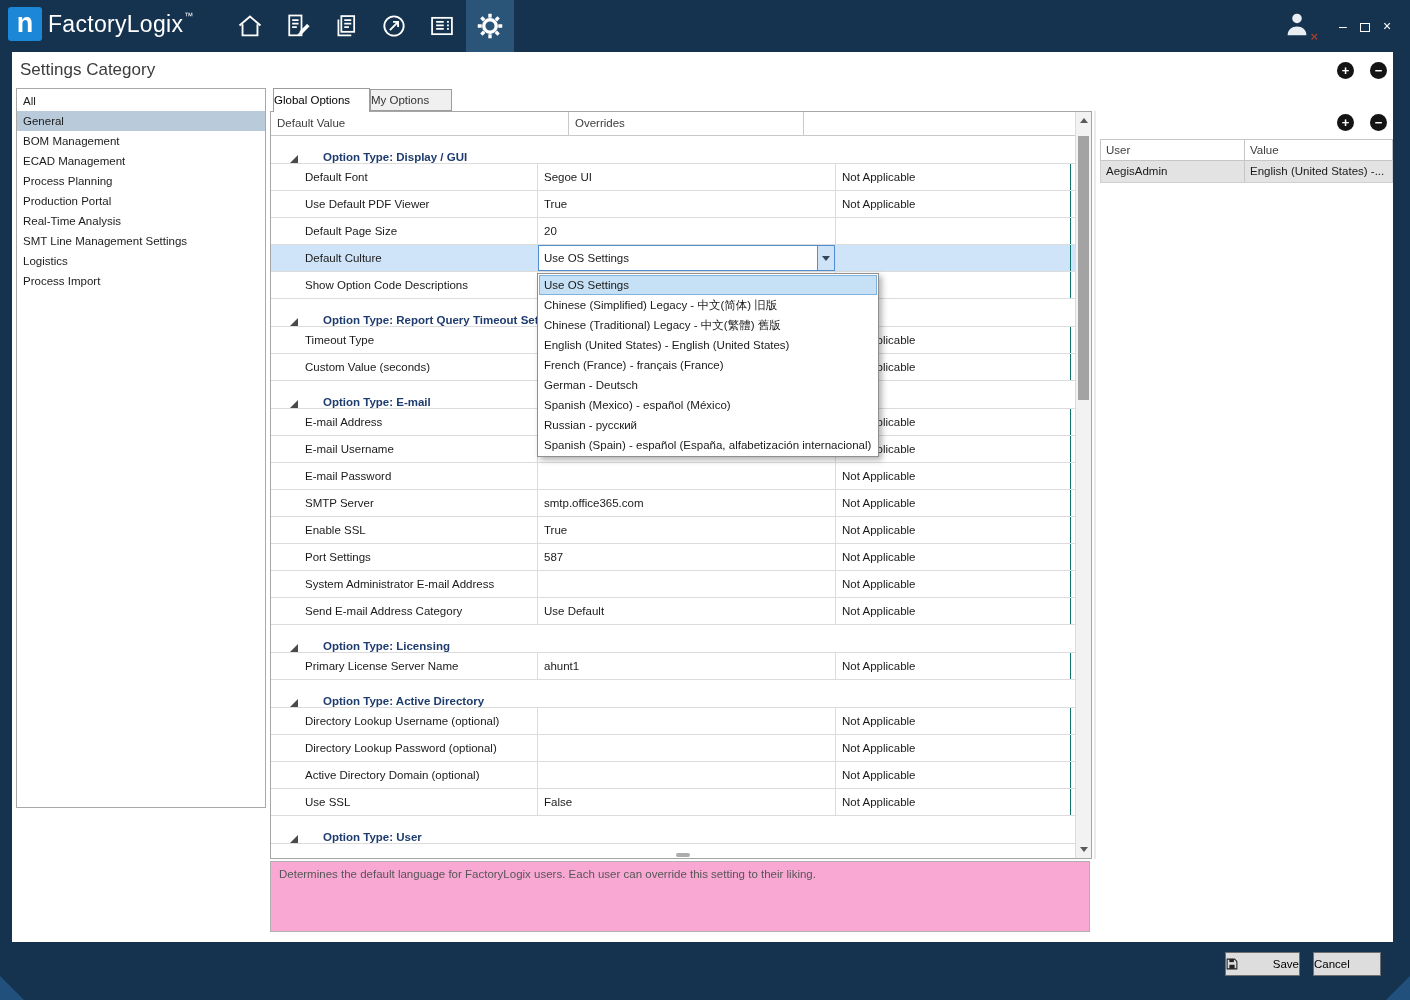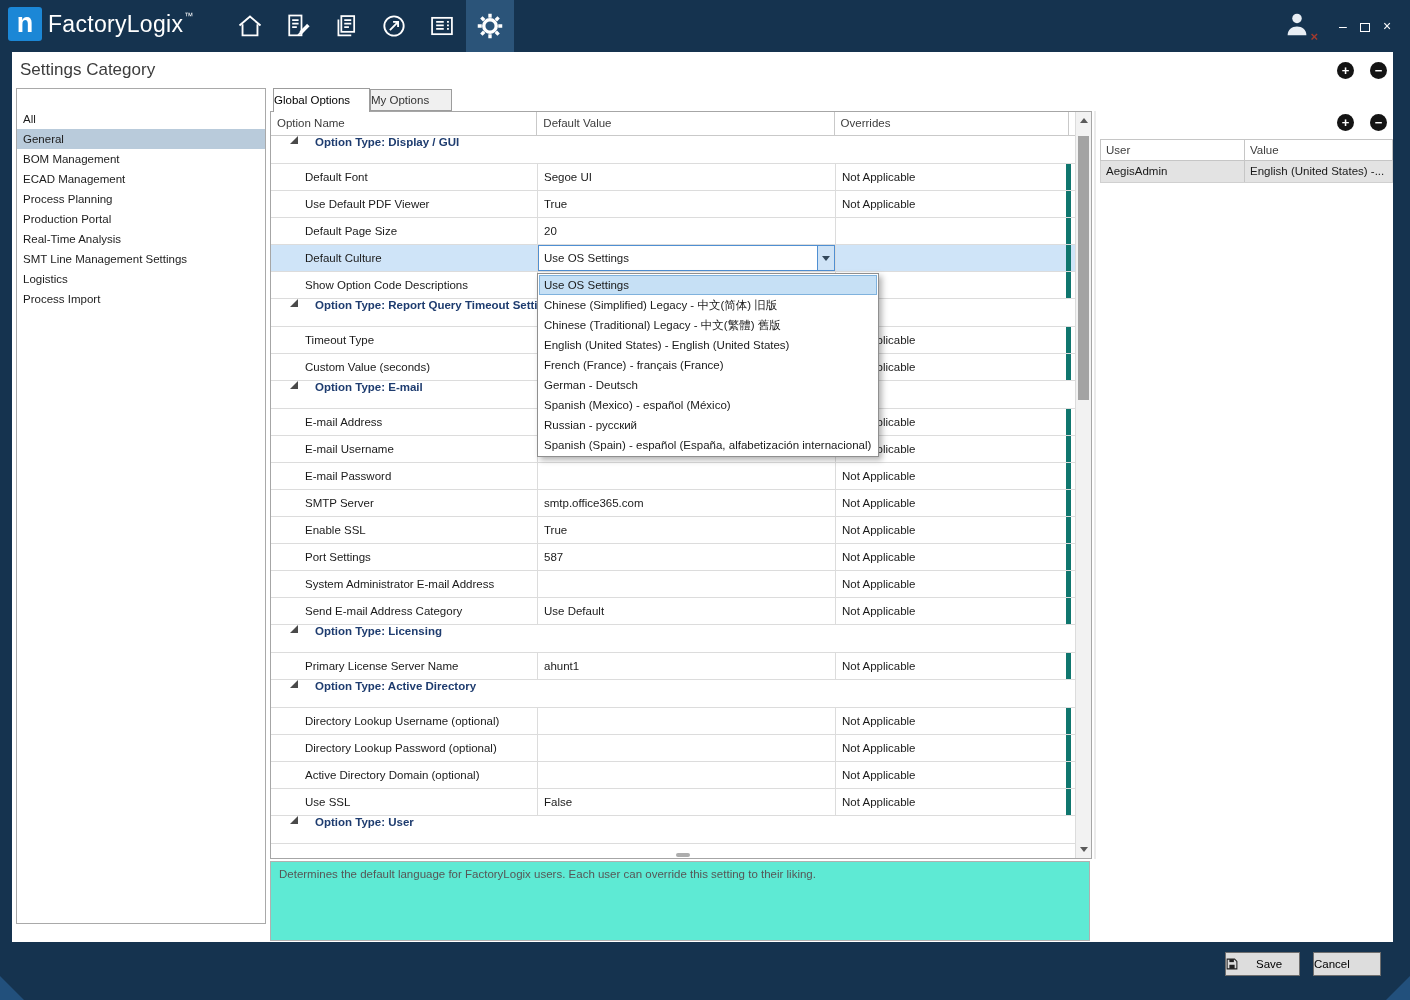--- a/index.html
+++ b/index.html
@@ -23,44 +23,44 @@
   .win-btn{color:#fff;font-size:14px;width:22px;text-align:center;line-height:52px;cursor:default}
   .max-box{display:inline-block;width:10px;height:9px;border:1px solid #fff;vertical-align:middle}
 
   
   .content{position:absolute;left:12px;top:52px;width:1381px;height:890px;background:#fff}
   .settings-title{position:absolute;left:8px;top:8px;font-size:17px;color:#3c3c3c}
   .circle-btn{position:absolute;width:17px;height:17px;border-radius:50%;background:#141414;color:#fff;
               display:flex;align-items:center;justify-content:center;font-size:13px;font-weight:bold;line-height:1;cursor:default}
 
   
-  .cat-list{position:absolute;left:4px;top:36px;width:250px;height:836px;border:1px solid #a9a9a9;background:#fff;overflow:hidden;padding-top:20px}
+  .cat-list{position:absolute;left:4px;top:36px;width:250px;height:720px;border:1px solid #a9a9a9;background:#fff;overflow:hidden;padding-top:2px}
   .cat-item{height:20px;line-height:20px;padding-left:6px;font-size:11.5px;color:#1c1c1c;white-space:nowrap;overflow:hidden}
   .cat-item.selected{background:#b9cbdb}
 
   
   .tab{position:absolute;font-size:11.5px;text-align:left;border:1px solid #9c9c9c}
   .tab.active{left:261px;top:36px;width:97px;height:24px;line-height:22px;background:#fff;border-bottom:none;z-index:3;color:#000}
   .tab.inactive{left:358px;top:37px;width:82px;height:22px;line-height:20px;background:#f0f0f0;color:#333}
 
   
   .grid{position:absolute;left:258px;top:59px;width:822px;height:748px;border:1px solid #a6a6a6;background:#fff;overflow:hidden}
   .grid-header{display:flex;height:24px;border-bottom:1px solid #c9c9c9;background:#fff;margin-right:16px}
   .gh-cell{line-height:23px;font-size:11.5px;color:#3c3c3c;padding-left:6px;border-right:1px solid #c9c9c9;overflow:hidden;white-space:nowrap}
   .gh-cell.c1{width:267px}.gh-cell.c2{width:298px}.gh-cell.c3{width:235px}.gh-cell.fill{flex:1;border-right:none}
   .grid-body{position:absolute;left:0;top:24px;right:16px;bottom:0;overflow:hidden}
   .data-row{display:flex;height:27px;border-bottom:1px solid #dcdcdc;font-size:11.5px;color:#1a1a1a}
   .cell{line-height:26px;overflow:hidden;white-space:nowrap}
   .cell.name{width:267px;padding-left:34px;border-right:1px solid #dcdcdc}
   .cell.value{width:298px;padding-left:6px;border-right:1px solid #dcdcdc;position:relative}
-  .cell.override{width:235px;padding-left:6px;border-right:5px solid #0f766e}
+  .cell.override{width:235px;padding-left:6px;border-right:1px solid #0f766e}
   .cell.fillc{flex:1}
   .data-row.sel .name,.data-row.sel .override,.data-row.sel .fillc{background:#cfe4f8}
   .data-row.sel .value{padding:0}
-  .group-row{display:flex;align-items:flex-start;height:28px;border-bottom:1px solid #dcdcdc;padding-left:19px;gap:17px;background:#fff}
+  .group-row{display:flex;align-items:flex-end;height:28px;border-bottom:1px solid #dcdcdc;padding-left:19px;gap:25px;background:#fff}
   .group-label{font-size:11.5px;font-weight:bold;color:#1e3c6f;white-space:nowrap}
   .tri{width:0;height:0;border-left:8px solid transparent;border-bottom:8px solid #4a4a4a}
 
   
   .combo{position:absolute;inset:0;background:#fff;border:1px solid #4f8fd2;display:flex}
   .combo-text{flex:1;line-height:24px;padding-left:5px;font-size:11.5px;overflow:hidden;white-space:nowrap}
   .combo-btn{width:17px;background:#cfe3f6;border-left:1px solid #4f8fd2;display:flex;align-items:center;justify-content:center}
   .chev{width:0;height:0;border-left:4px solid transparent;border-right:4px solid transparent;border-top:5px solid #33475a}
 
   
@@ -72,39 +72,39 @@
   .v-thumb{position:absolute;left:2px;width:11px;top:24px;height:264px;background:#a3a3a3}
   .h-grip{position:absolute;left:664px;top:801px;width:14px;height:4px;background:#adadad;border-radius:2px}
 
   
   .dropdown{position:absolute;left:525px;top:221px;width:342px;border:1px solid #8f8f8f;background:#fff;z-index:9;
             box-shadow:3px 3px 6px rgba(0,0,0,.3);padding:1px}
   .dd-item{height:20px;line-height:20px;padding-left:5px;font-size:11.5px;color:#1a1a1a;white-space:nowrap;overflow:hidden}
   .dd-item.sel{background:#c6e0f5;outline:1px solid #7fb2dd;outline-offset:-1px}
 
   
-  .desc{position:absolute;left:258px;top:809px;width:820px;height:80px;border:1px solid #b0b0b0;background:#5eead4;
+  .desc{position:absolute;left:258px;top:809px;width:820px;height:71px;border:1px solid #b0b0b0;background:#f9a8d4;
         font-size:11.5px;color:#565656;padding:5px 8px;line-height:15px}
 
   .panel-divider{position:absolute;left:1082px;top:59px;width:2px;height:748px;background:#ebebeb}
 
   
   .user-grid{position:absolute;left:1088px;top:87px;width:293px}
   .ug-header{display:flex;height:22px;border:1px solid #c6c6c6;background:#fff}
   .ug-hcell{font-size:11.5px;color:#3c3c3c;line-height:20px;padding-left:5px;overflow:hidden;white-space:nowrap}
   .ug-hcell.u1{width:144px;border-right:1px solid #c6c6c6}
   .ug-hcell.u2{flex:1}
   .ug-row{display:flex;height:22px;border:1px solid #d0d0d0;border-top:none;background:#e3e3e3}
   .ug-cell{font-size:11.5px;color:#1a1a1a;line-height:20px;padding-left:5px;overflow:hidden;white-space:nowrap}
   .ug-cell.u1{width:144px;border-right:1px solid #c6c6c6}
   .ug-cell.u2{flex:1}
 
   
   .btn{position:absolute;height:24px;background:#dddddd;border:1px solid #6e6e6e;font-size:11.5px;color:#000;
-       display:flex;align-items:center;justify-content:flex-start;gap:18px;cursor:default}
+       display:flex;align-items:center;justify-content:space-between;gap:18px;cursor:default}
   .btn.save{left:1225px;top:952px;width:75px}
   .btn.cancel{left:1313px;top:952px;width:68px}
   .corner{position:absolute;width:0;height:0;opacity:.5}
   .corner.bl{left:0;bottom:0;border-bottom:24px solid #2f6ea9;border-right:24px solid transparent}
   .corner.br{right:0;bottom:0;border-bottom:24px solid #2f6ea9;border-left:24px solid transparent}
 </style>
 </head>
 <body>
 
 <div class="window">
@@ -185,21 +185,20 @@
         <div class="cat-item">SMT Line Management Settings</div>
         <div class="cat-item">Logistics</div>
         <div class="cat-item">Process Import</div>
       </div>
 
     <div class="tab active">Global Options</div>
     <div class="tab inactive">My Options</div>
 
     <div class="grid">
       <div class="grid-header">
-        <div class="gh-cell c1">Option Name</div>
         <div class="gh-cell c2">Default Value</div>
         <div class="gh-cell c3">Overrides</div>
         <div class="gh-cell fill"></div>
       </div>
       <div class="grid-body">
           <div class="group-row">
             <span class="tri"></span>
             <span class="group-label">Option Type: Display / GUI</span>
           </div>
           <div class="data-row">

